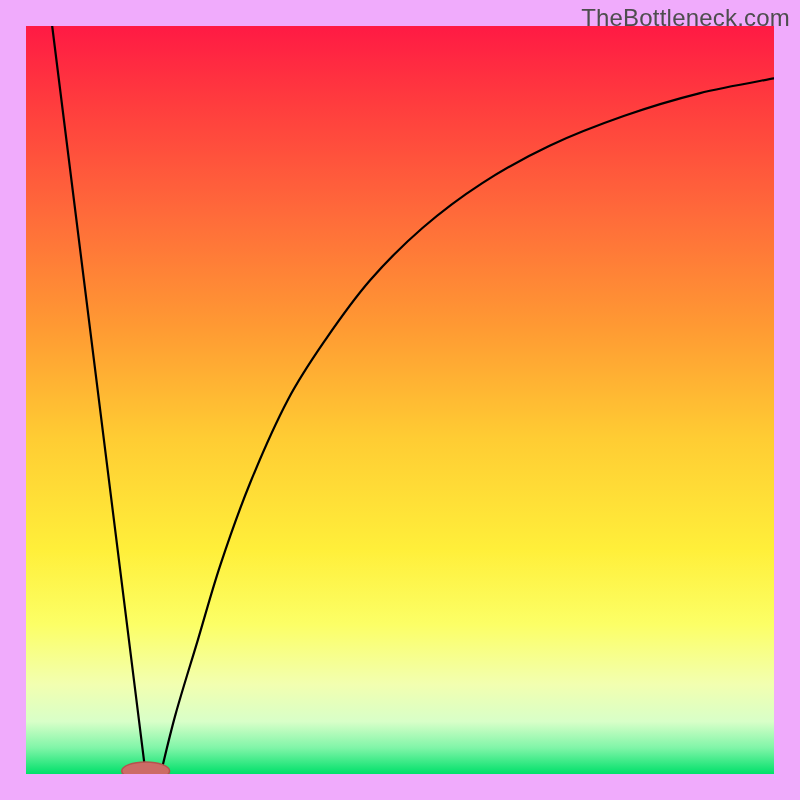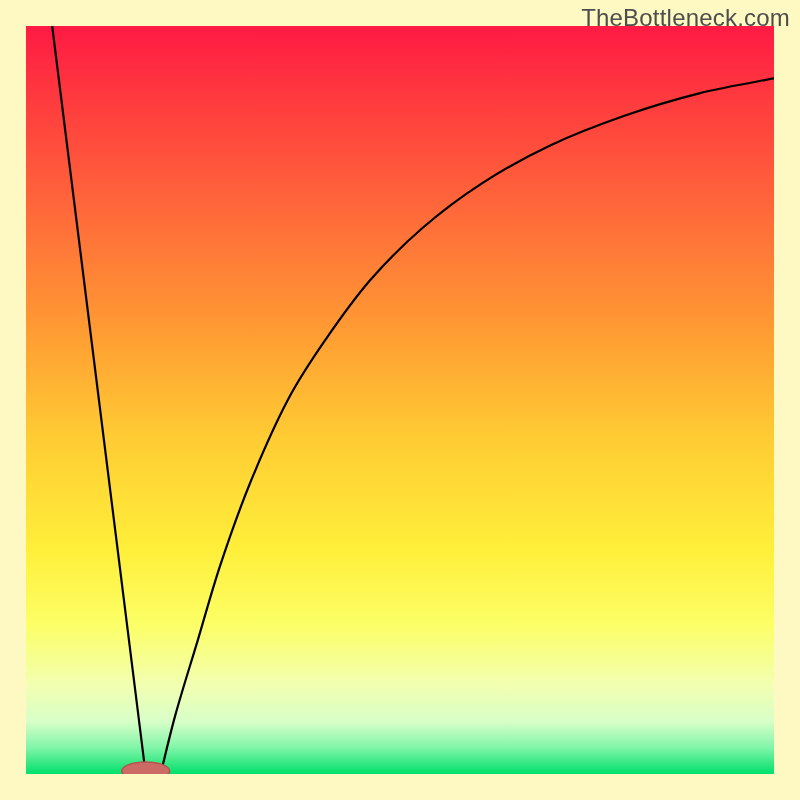--- a/index.html
+++ b/index.html
@@ -8,21 +8,21 @@
     width: 800px;
     height: 800px;
     overflow: hidden;
     background: #000;
     font-family: Arial, Helvetica, sans-serif;
   }
   .frame {
     position: relative;
     width: 800px;
     height: 800px;
-    background: #fef9c3;
+    background: #f0abfc;
   }
   .plot-area {
     position: absolute;
     left: 26px;
     top: 26px;
     width: 748px;
     height: 748px;
     overflow: hidden;
   }
   .watermark {

